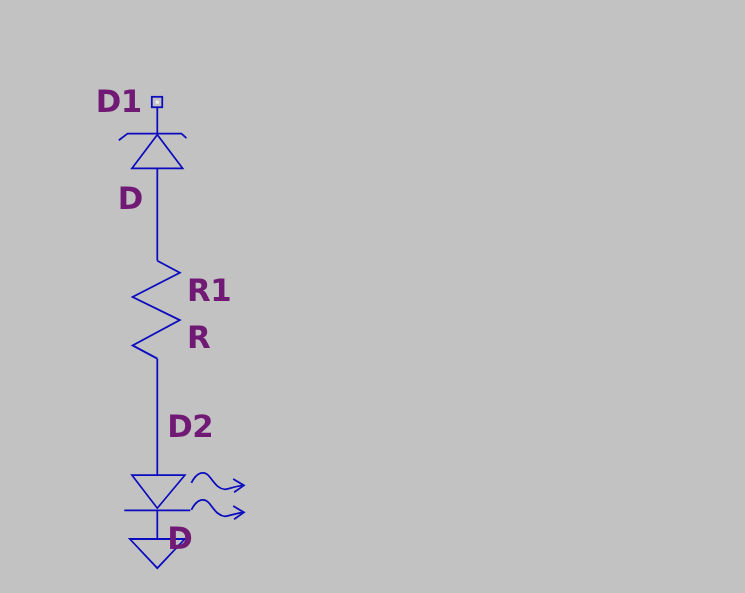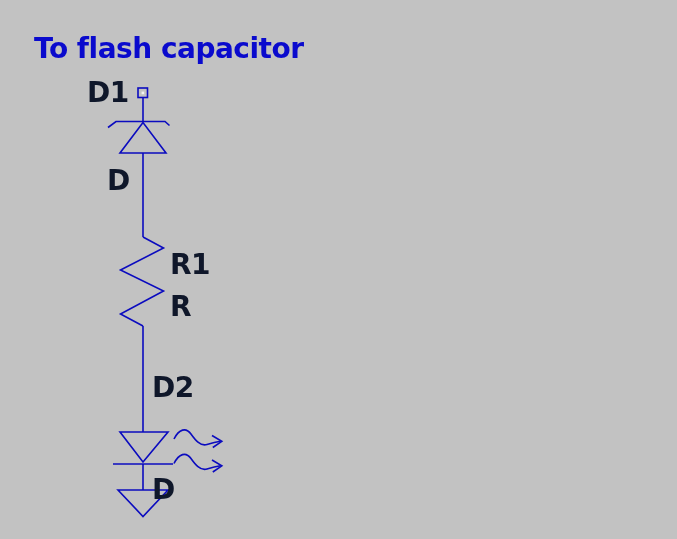--- a/index.html
+++ b/index.html
@@ -20,21 +20,21 @@
   svg.schematic {
     position: absolute;
     left: 0;
     top: 0;
   }
   .label {
     position: absolute;
     font-weight: bold;
     font-size: 28px;
     line-height: 1;
-    color: #0f172a;
+    color: #701a75;
     white-space: nowrap;
     letter-spacing: -0.5px;
     user-select: none;
   }
   .blue-note {
     color: #0a0acd;
   }
 </style>
 </head>
 <body>
@@ -77,21 +77,20 @@
           <path d="M212,435.5 L221.8,441.3 L212.8,447.5"></path>
         </g>
       </g>
     </g>
 
     <g stroke="#0b0bbf" stroke-width="1.6" fill="none">
       <path d="M118,490 L168,490 L143,516.5 Z"></path>
     </g>
   </svg>
 
-  <span class="label blue-note" style="left:34px; top:35px;">To flash capacitor</span>
 
 
   <span class="label" style="left:87px; top:79px;">D1</span>
 
   <span class="label" style="left:107px; top:167px;">D</span>
 
   <span class="label" style="left:170px; top:251px;">R1</span>
 
   <span class="label" style="left:170px; top:293px;">R</span>
 

